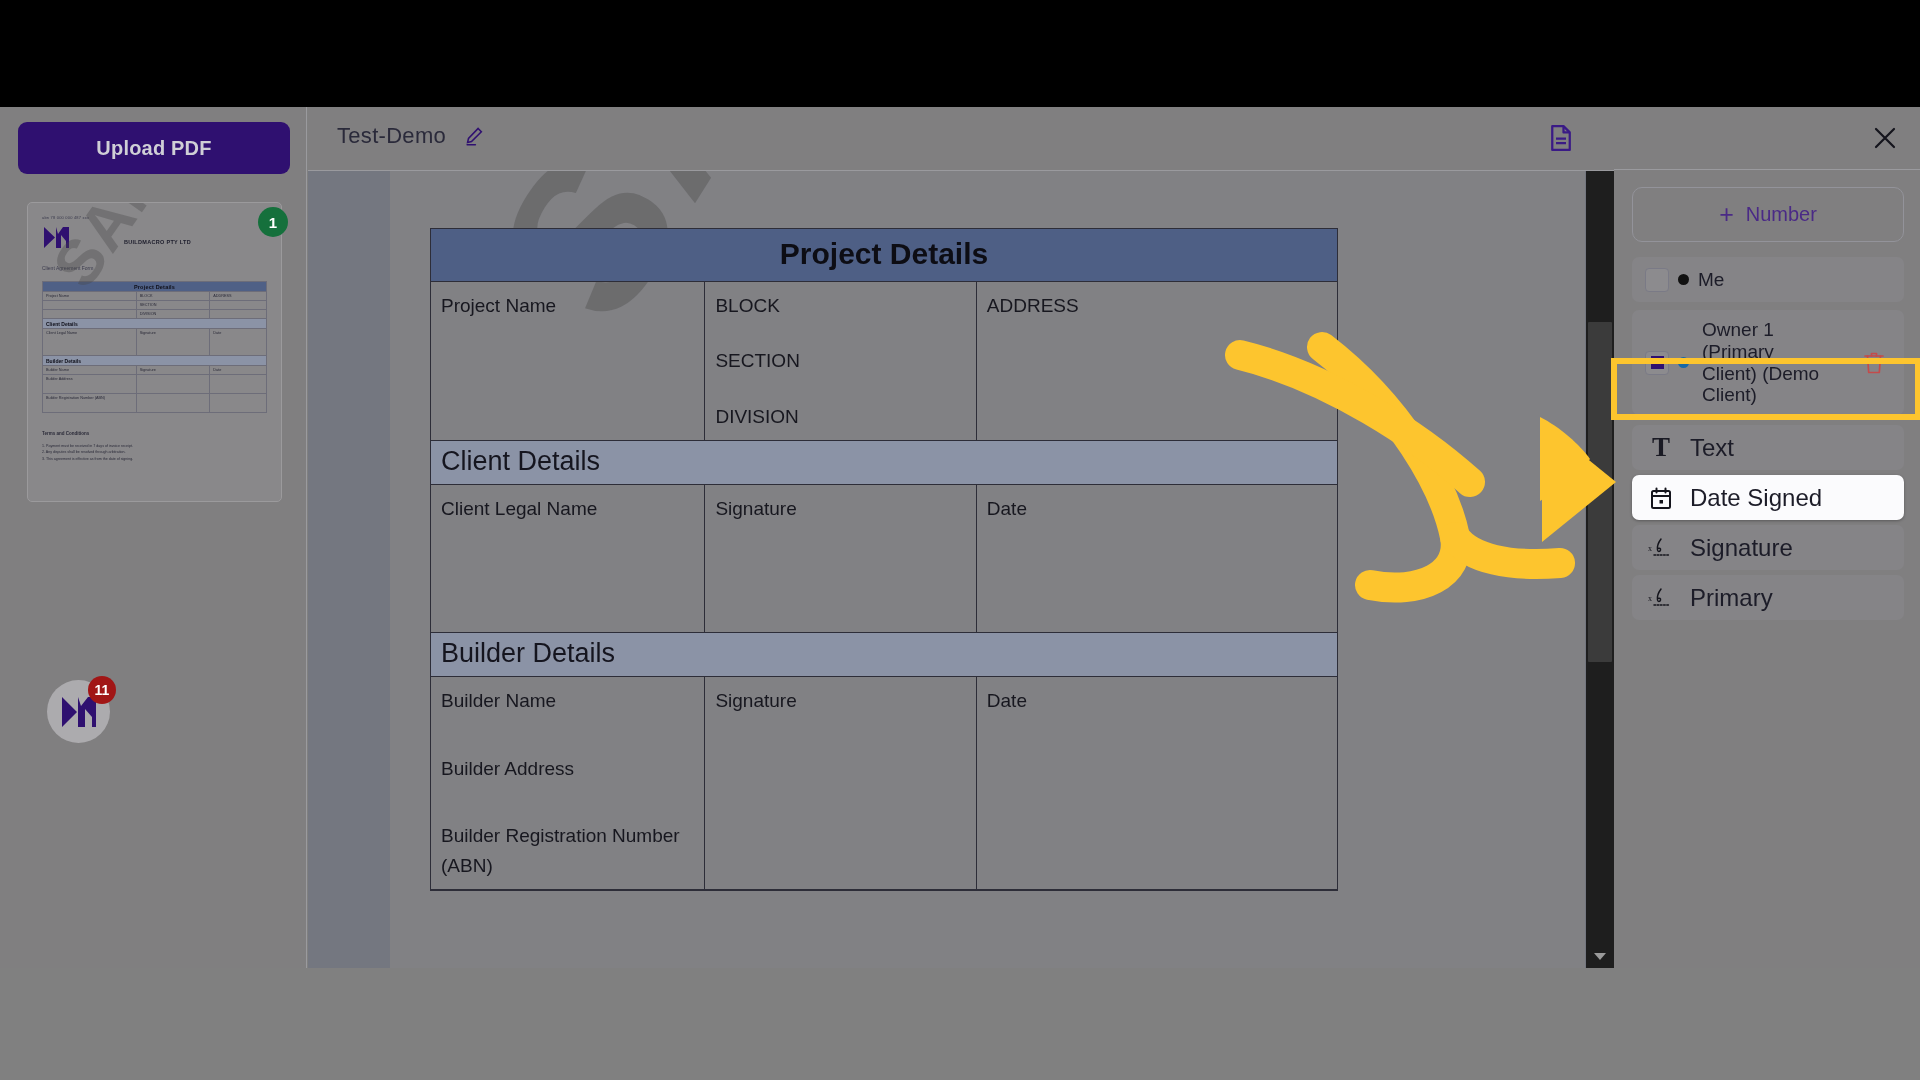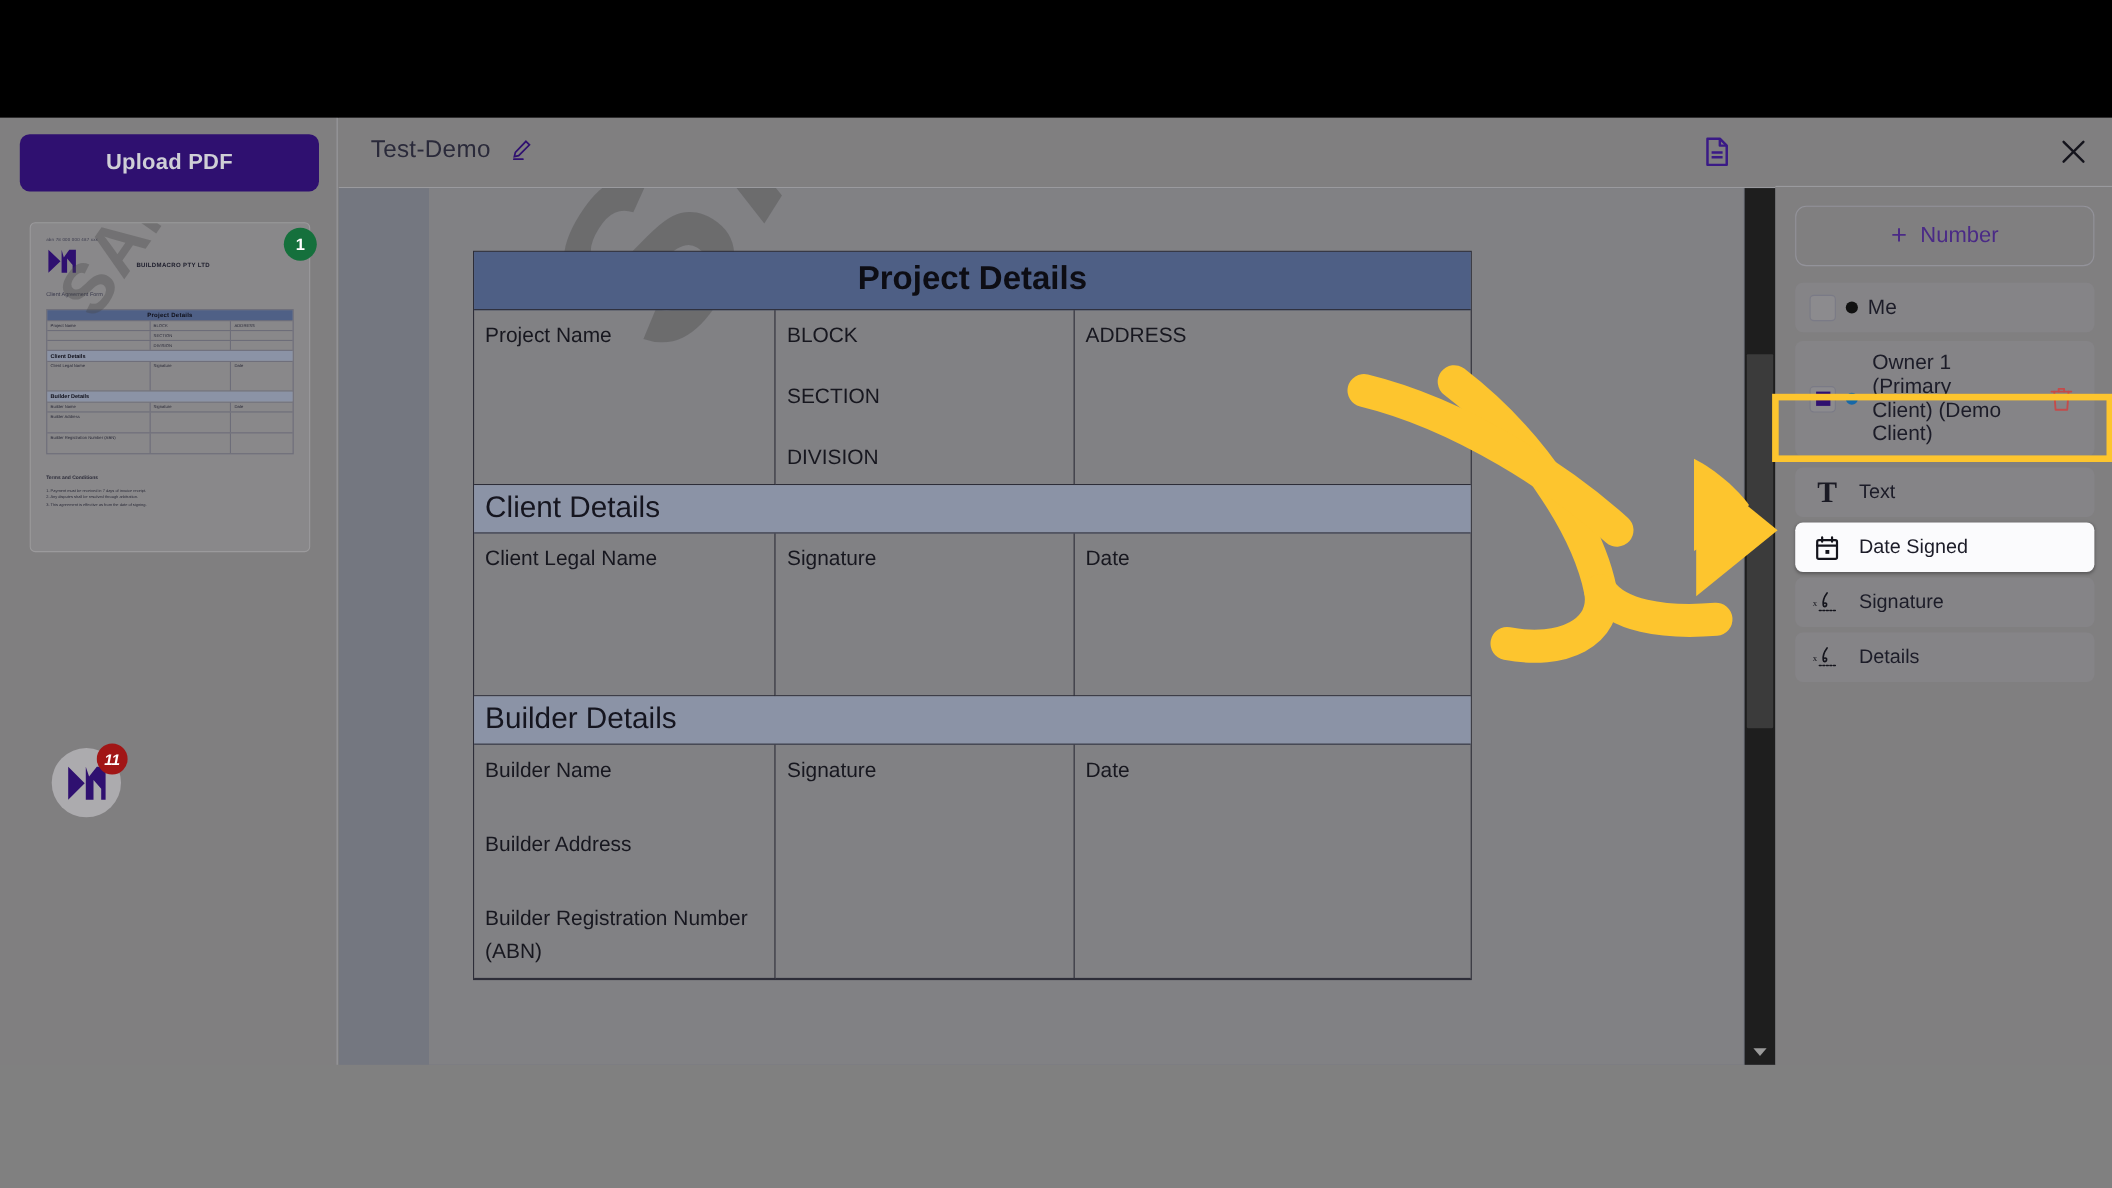--- a/index.html
+++ b/index.html
@@ -104,21 +104,21 @@
     background: #acabae;
     display: flex; align-items: center; justify-content: center;
     cursor: pointer;
   }
   .chat-fab svg { width: 40px; height: 34px; }
   .chat-badge {
     position: absolute; left: 88px; top: 569px;
     width: 28px; height: 28px; border-radius: 50%;
     background: #a11616; color: #fff;
     font-size: 14px; font-weight: bold;
-    display: flex; align-items: center; justify-content: center; font-style: italic;
+    display: flex; align-items: center; justify-content: center;
   }
 
   
   .center { position: absolute; left: 308px; top: 0; width: 1306px; height: 861px; }
   .topbar {
     position: absolute; left: 0; top: 0; width: 1306px; height: 64px;
     background: #807f80; border-bottom: 1px solid #9a9a9e; padding-left: 28px;
   }
   .doc-title {
     position: absolute; left: 29px; top: 16px;
@@ -257,21 +257,21 @@
   .trash { position: absolute; right: 18px; top: 40px; cursor: pointer; }
   .trash svg { width: 24px; height: 26px; }
 
   .field-item {
     position: absolute; left: 18px;
     width: 272px; height: 45px;
     background: #858487; border-radius: 7px;
     display: flex; align-items: center; padding-left: 16px; gap: 16px;
     cursor: pointer;
   }
-  .field-item .fi-label { font-size: 18px; color: #1c1c28; }
+  .field-item .fi-label { font-size: 24px; color: #1c1c28; }
   .fi-text { top: 318px; }
   .fi-date { top: 368px; }
   .fi-sign { top: 418px; }
   .fi-init { top: 468px; }
 
   .fi-date.active {
     background: #fbfbfd;
     box-shadow: 0 1px 3px rgba(0,0,0,.3);
   }
   .highlight-box {
@@ -526,21 +526,21 @@
       </div>
 
       <div class="field-item fi-init">
         <span class="fi-icon">
           <svg viewBox="0 0 26 24" width="26" height="24" fill="none" stroke="#14141c" stroke-width="1.5" stroke-linecap="round">
             <text x="0" y="15" font-size="8" fill="#14141c" stroke="none" font-family="Liberation Serif, serif">x</text>
             <path d="M13 3 c-3 4 -4 8 -3.5 11 c0.3 2 2.5 2 3 0 c0.4 -1.6 -1 -2.2 -2.5 -1.6"></path>
             <path d="M6 19 H21" stroke-dasharray="1.6 1.6"></path>
           </svg>
         </span>
-        <span class="fi-label">Details</span>
+        <span class="fi-label">Primary</span>
       </div>
     </div>
 
     <svg class="arrow-svg" viewBox="0 0 1920 861">
       <path d="M1322 240 C1400 300, 1445 380, 1455 430 C1462 468, 1420 488, 1370 478" fill="none" stroke="#fdc52e" stroke-width="30" stroke-linecap="round"></path>
       <path d="M1540 310 C1560 320, 1580 338, 1590 352 C1580 366, 1560 382, 1540 394 Z" fill="#fdc52e" transform="translate(0,0)"></path>
       <path d="M1455 430 C1470 452, 1510 460, 1560 456" fill="none" stroke="#fdc52e" stroke-width="30" stroke-linecap="round"></path>
       <polygon points="1542,315 1616,375 1542,435" fill="#fdc52e"></polygon>
       <path d="M1240 248 C1330 270, 1420 330, 1470 375" fill="none" stroke="#fdc52e" stroke-width="30" stroke-linecap="round"></path>
     </svg>

